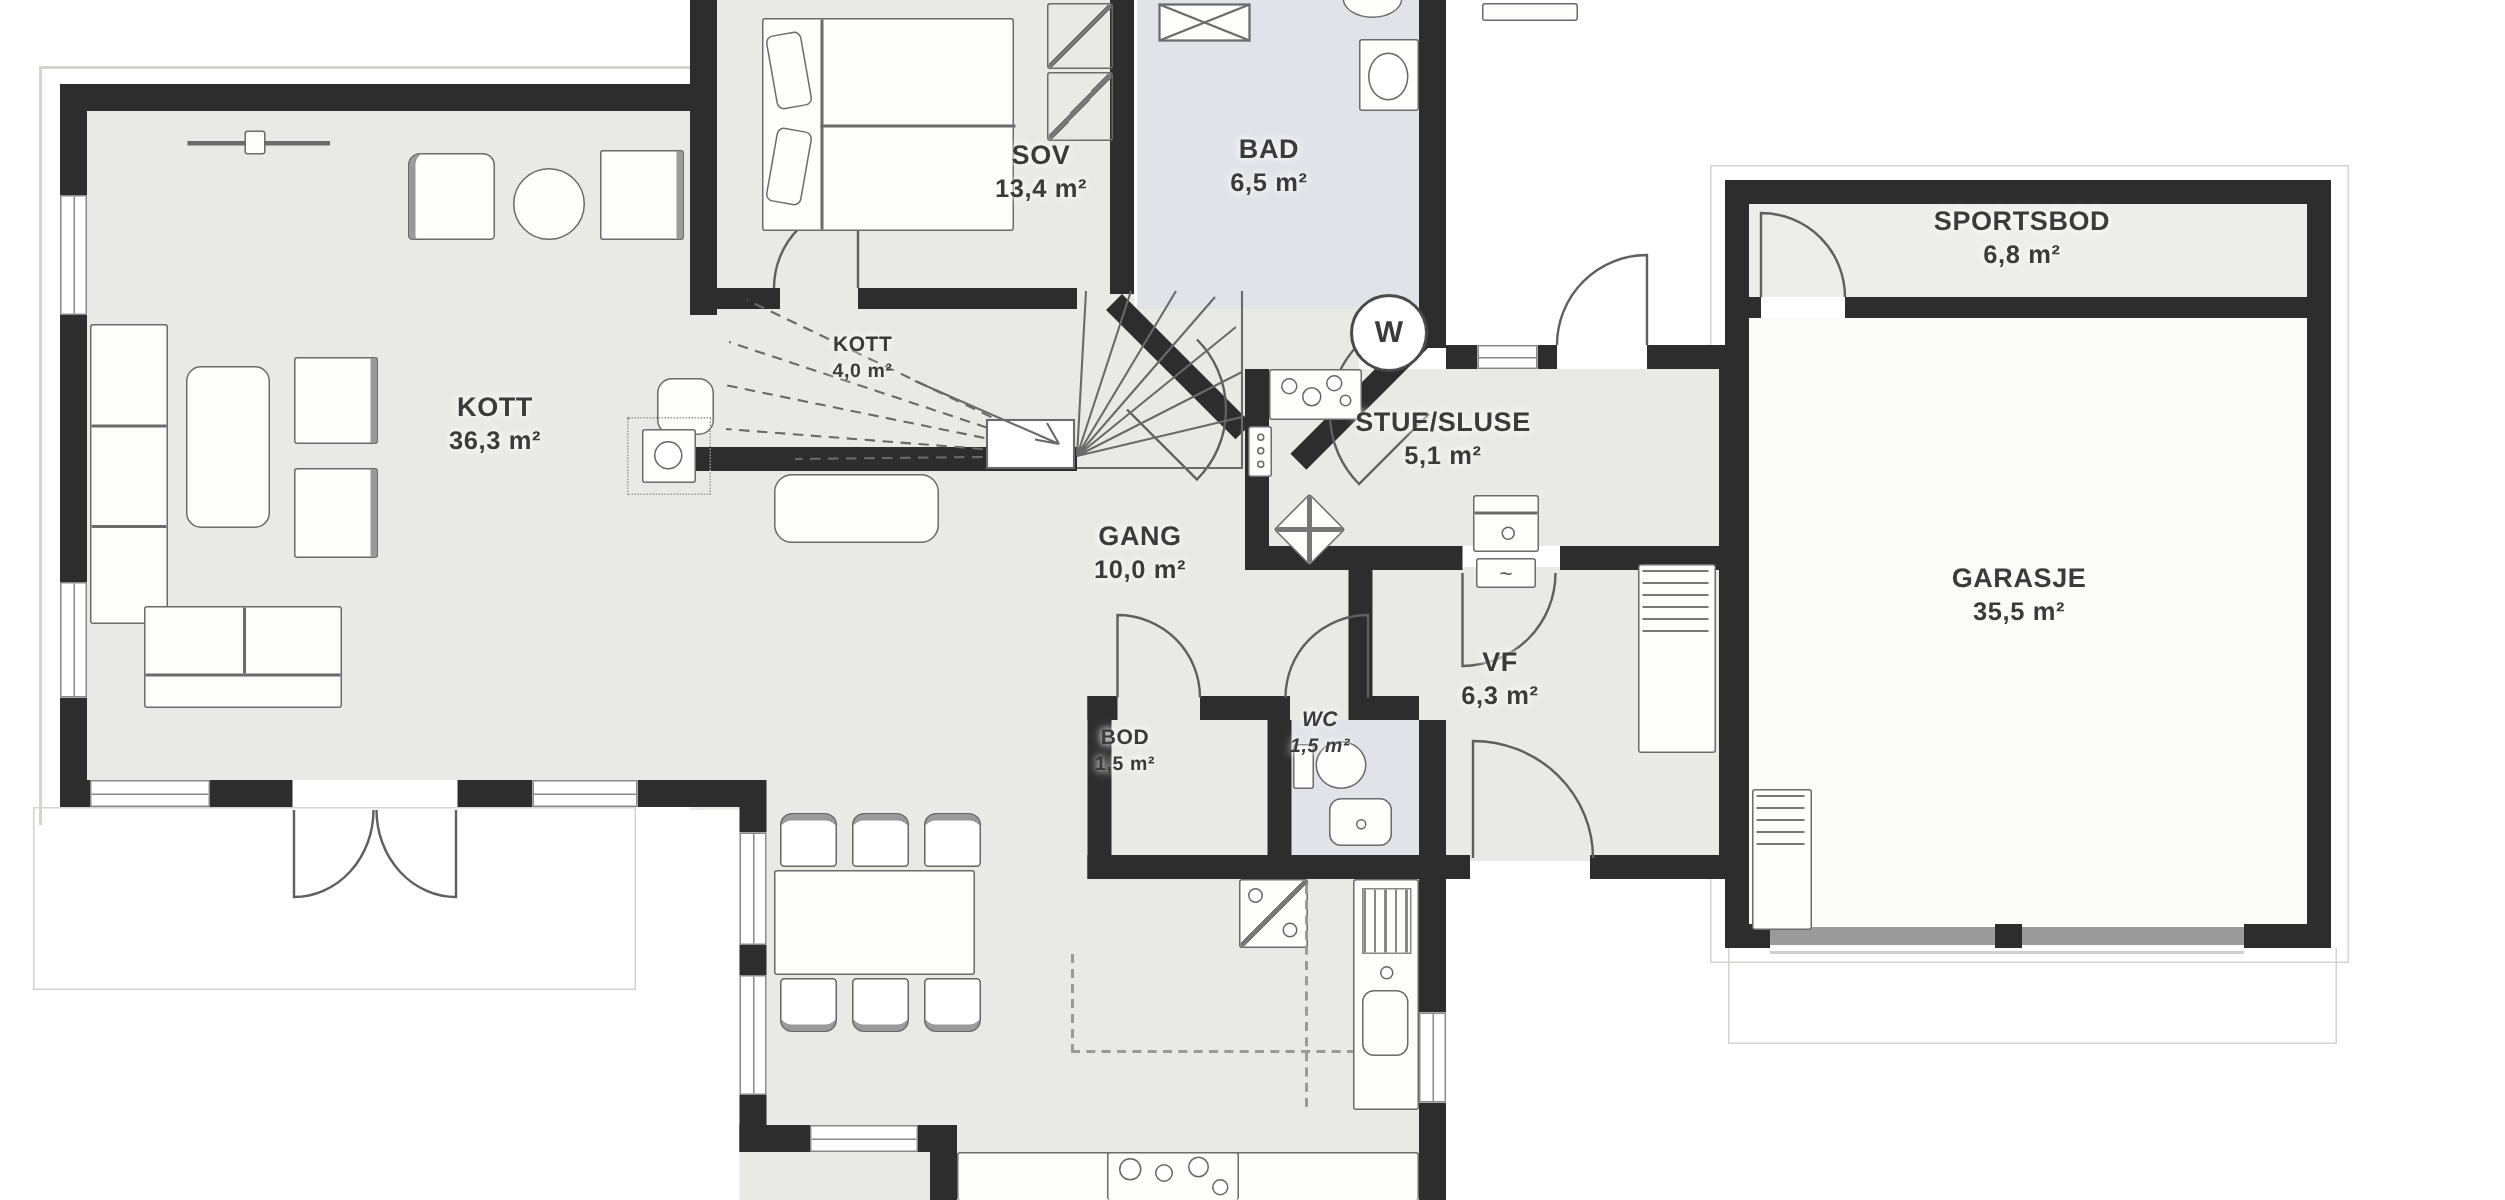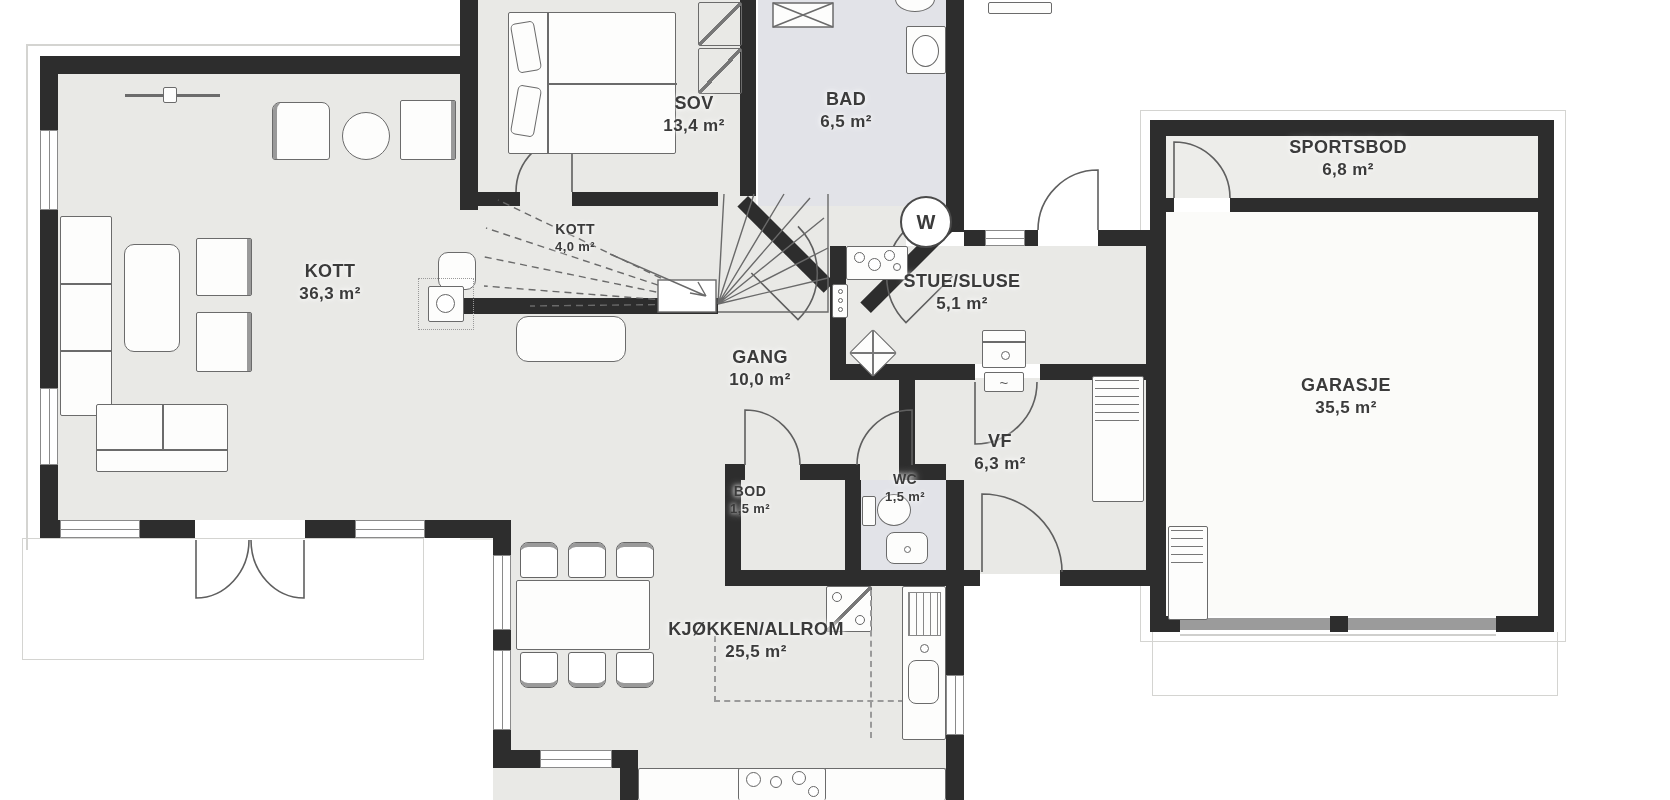--- a/index.html
+++ b/index.html
@@ -316,32 +316,28 @@
     <div class="ar">10,0 m²</div>
   </div>
   <div class="lbl" style="left:962px;top:292px;">
     <div>STUE/SLUSE</div>
     <div class="ar">5,1 m²</div>
   </div>
   <div class="lbl" style="left:1000px;top:452px;">
     <div>VF</div>
     <div class="ar">6,3 m²</div>
   </div>
-  <div class="lbl sm" style="left:905px;top:488px;">
+  <div class="lbl sm" style="left:880px;top:488px;font-style:italic;">
     <div>WC</div>
     <div class="ar">1,5 m²</div>
   </div>
   <div class="lbl sm" style="left:750px;top:500px;">
     <div>BOD</div>
     <div class="ar">1,5 m²</div>
   </div>
-  <div class="lbl" style="left:756px;top:640px;">
-    <div>KJØKKEN/ALLROM</div>
-    <div class="ar">25,5 m²</div>
-  </div>
   <div class="lbl" style="left:1348px;top:158px;">
     <div>SPORTSBOD</div>
     <div class="ar">6,8 m²</div>
   </div>
   <div class="lbl" style="left:1346px;top:396px;">
     <div>GARASJE</div>
     <div class="ar">35,5 m²</div>
   </div>
 
 </div>

